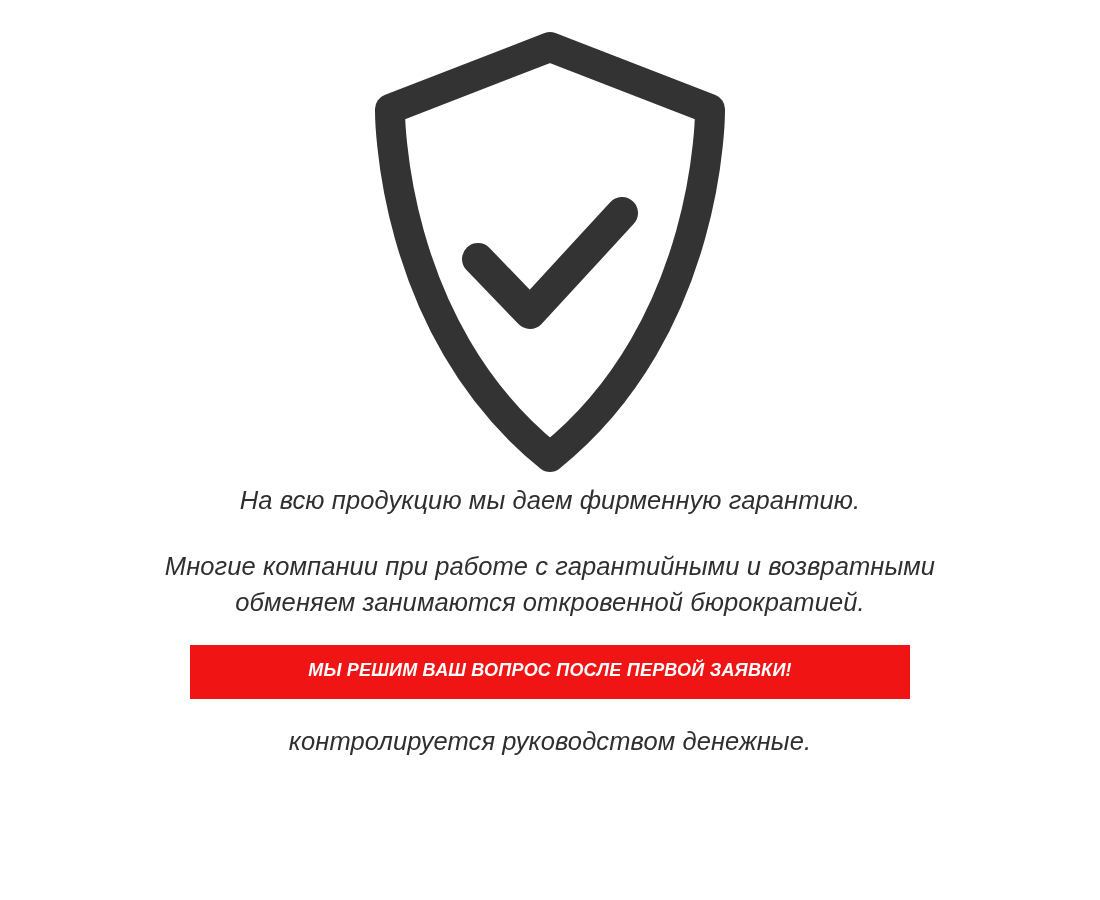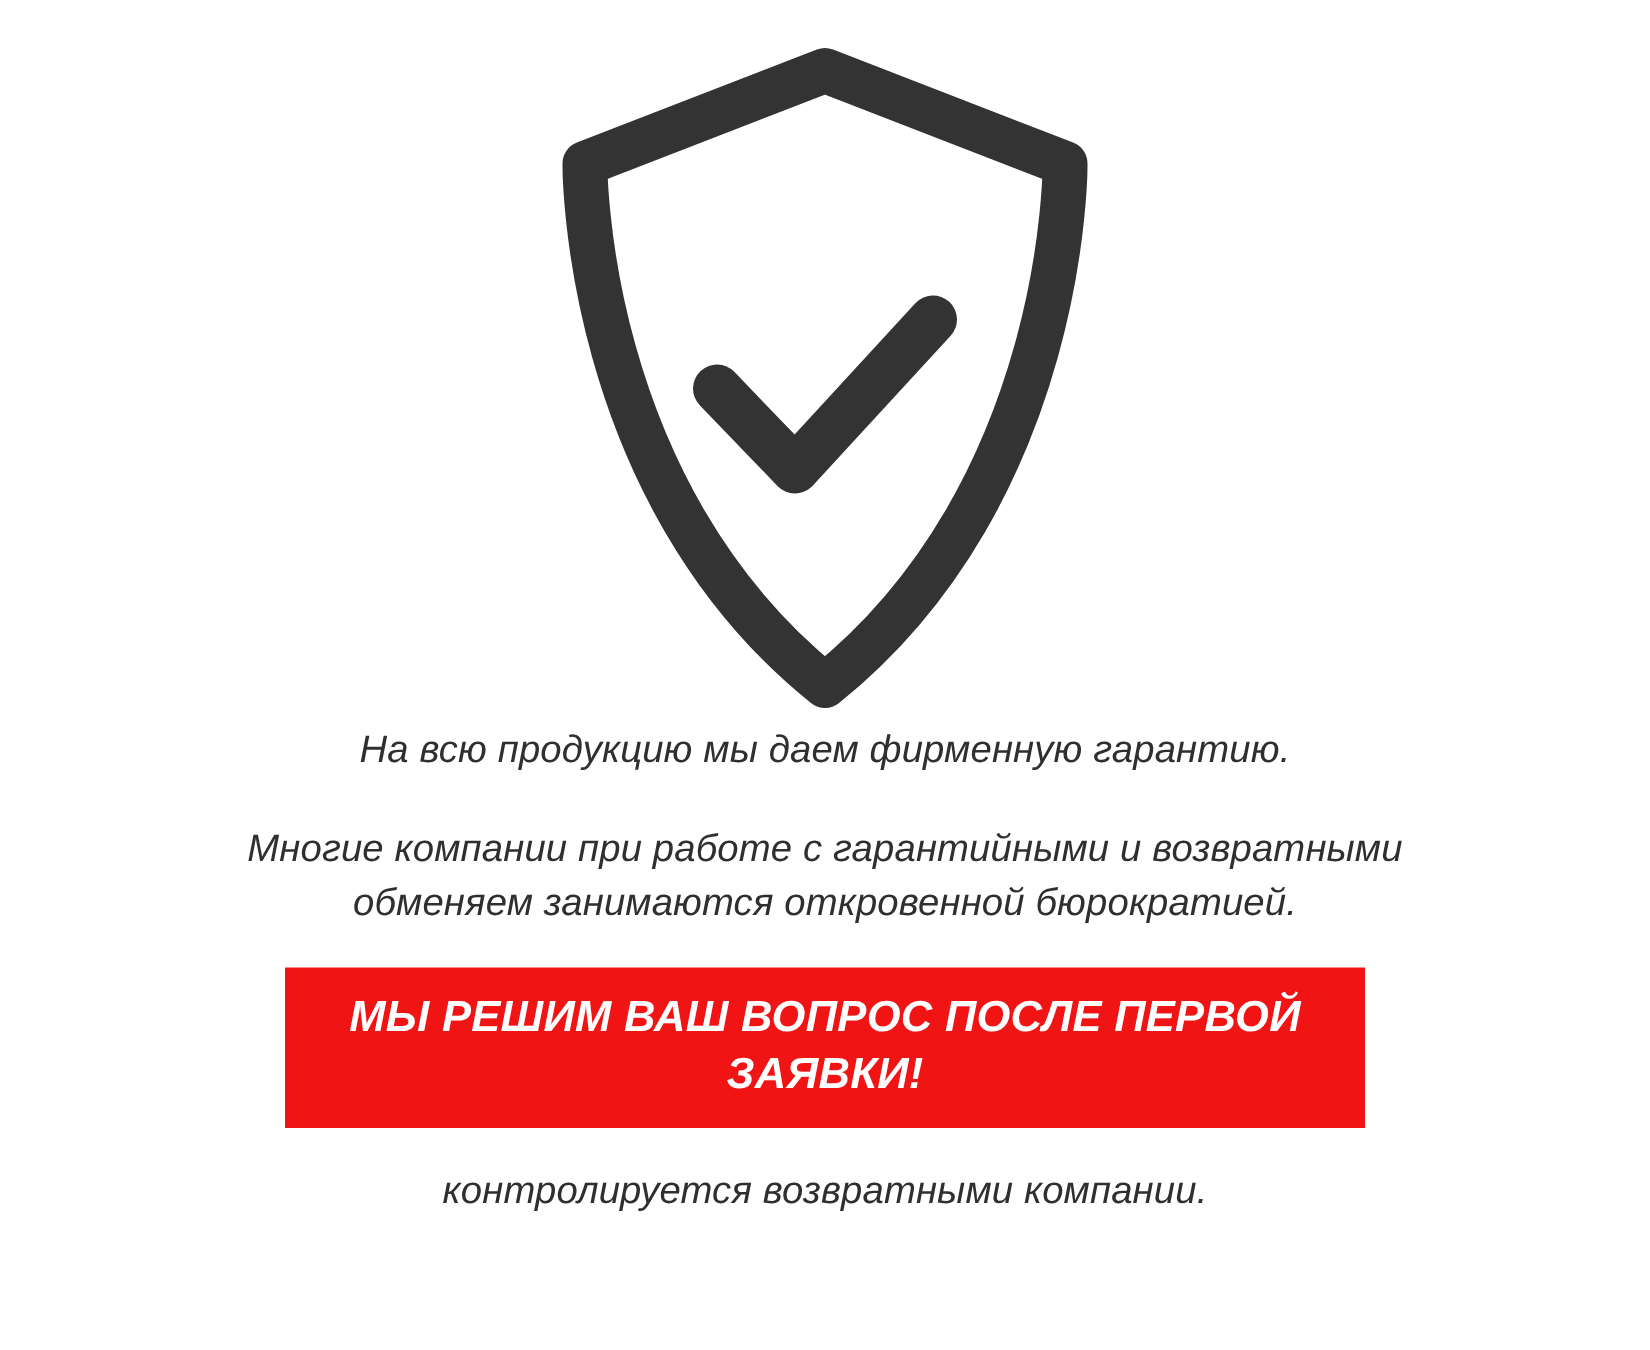--- a/index.html
+++ b/index.html
@@ -58,21 +58,21 @@
   .banner {
     margin: 24px auto 0;
     width: 720px;
     background: #f01414;
     color: #ffffff;
     padding: 14px 10px 16px;
     box-sizing: border-box;
     text-align: center;
   }
   .banner-line {
-    font-size: 29px;
+    font-size: 18px;
     font-weight: 700;
     line-height: 1.33;
     letter-spacing: 0.2px;
     text-transform: uppercase;
   }
   .para-3 {
     margin: 24px auto 0;
     padding: 0 10px;
     max-width: 760px;
   }
@@ -101,17 +101,17 @@
     <p class="para para-2">
       <span class="line">Многие компании при работе с гарантийными и возвратными</span>
       <span class="line">обменяем занимаются откровенной бюрократией.</span>
     </p>
 
     <div class="banner">
       <div class="banner-line">МЫ РЕШИМ ВАШ ВОПРОС ПОСЛЕ ПЕРВОЙ ЗАЯВКИ!</div>
     </div>
 
     <p class="para para-3">
-      <span class="line">контролируется возвратными компании.</span>
+      <span class="line">контролируется руководством денежные.</span>
     </p>
 
   </div>
 </div>
 
 </body></html>

